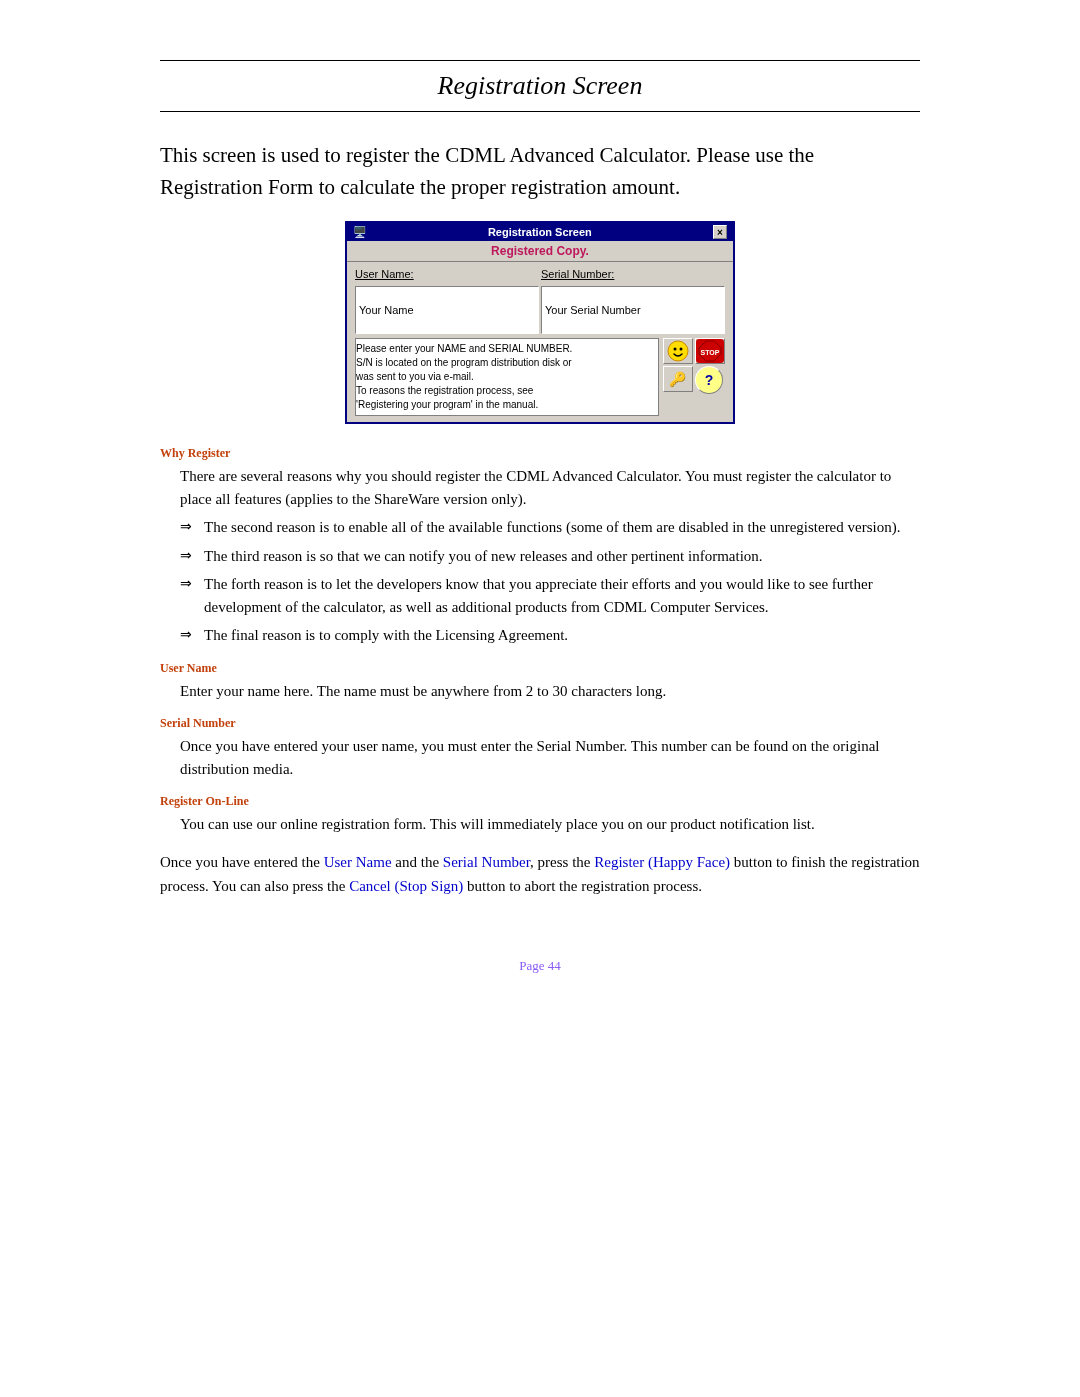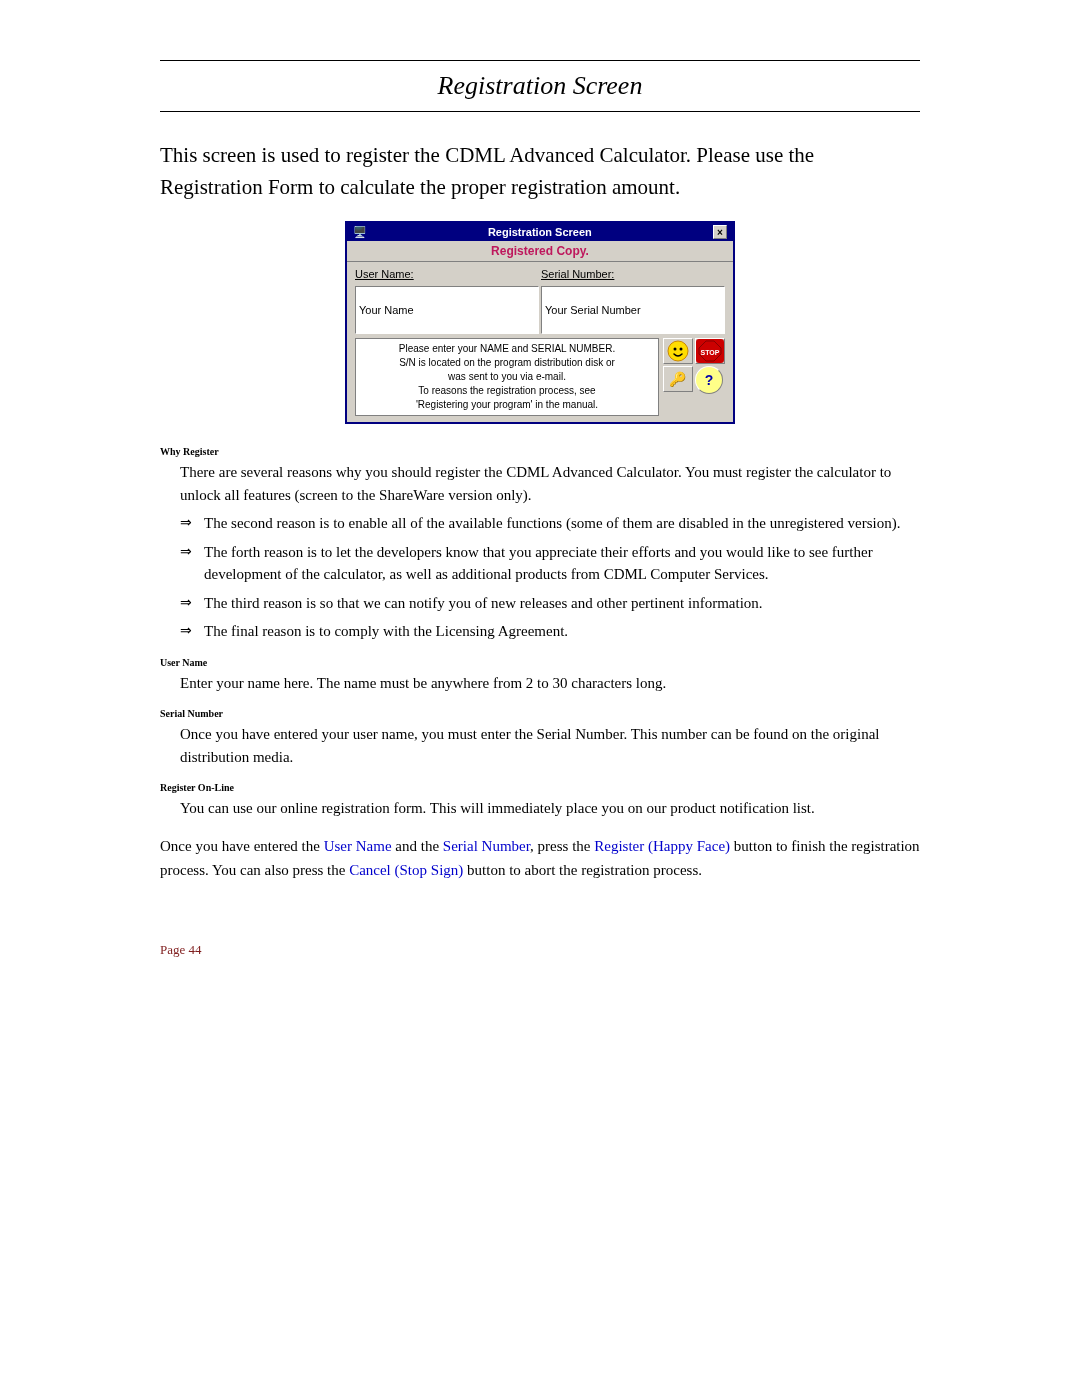--- a/index.html
+++ b/index.html
@@ -134,21 +134,21 @@
       gap: 4px;
       margin-top: 4px;
     }
 
     .dialog-instructions {
       flex: 1;
       background: #ffffff;
       border: 1px solid #808080;
       padding: 3px 0;
       font-size: 10px;
-      text-align: center;
+      text-align: left;
       line-height: 1.4;
     }
 
     .dialog-buttons {
       display: flex;
       flex-direction: column;
       gap: 2px;
     }
 
     .dialog-btn-row {
@@ -169,23 +169,23 @@
       font-size: 9px;
       font-weight: bold;
       width: 28px;
       height: 24px;
       display: flex;
       align-items: center;
       justify-content: center;
     }
 
     .section-heading {
-      color: #000000;
-      font-weight: bold;
-      font-size: 10px;
+      color: #c2410c;
+      font-weight: bold;
+      font-size: 12px;
       margin-top: 14px;
       margin-bottom: 4px;
     }
 
     .section-body {
       font-size: 15px;
       line-height: 1.5;
       margin-left: 20px;
       margin-bottom: 6px;
     }
@@ -215,24 +215,24 @@
       font-size: 15px;
       line-height: 1.6;
       margin-top: 14px;
     }
 
     .link-blue {
       color: #0000cc;
     }
 
     .page-number {
-      text-align: left;
+      text-align: center;
       font-size: 13px;
       margin-top: 60px;
-      color: #7f1d1d;
+      color: #8b5cf6;
     }
 
     .dialog-icon-btn {
       width: 30px;
       height: 26px;
       border: 1px solid;
       border-color: #ffffff #808080 #808080 #ffffff;
       background: #d4d0c8;
       display: flex;
       align-items: center;
@@ -326,26 +326,26 @@
             </div>
           </div>
         </div>
       </div>
     </div>
   </div>
 
   <div>
     <div class="section-heading">Why Register</div>
     <div class="section-body">
-      <span>There are several reasons why you should register the CDML Advanced Calculator.  You must register the calculator to unlock all features (screen to the ShareWare version only).</span>
+      <span>There are several reasons why you should register the CDML Advanced Calculator.  You must register the calculator to place all features (applies to the ShareWare version only).</span>
     </div>
     <ul class="bullet-list">
       <li>The second reason is to enable all of the available functions (some of them are disabled in the unregistered version).</li>
+      <li>The third reason is so that we can notify you of new releases and other pertinent information.</li>
       <li>The forth reason is to let the developers know that you appreciate their efforts and you would like to see further development of the calculator, as well as additional products from CDML Computer Services.</li>
-      <li>The third reason is so that we can notify you of new releases and other pertinent information.</li>
       <li>The final reason is to comply with the Licensing Agreement.</li>
     </ul>
   </div>
 
   <div>
     <div class="section-heading">User Name</div>
     <div class="section-body">Enter your name here.  The name must be anywhere from 2 to 30 characters long.</div>
   </div>
 
   <div>

